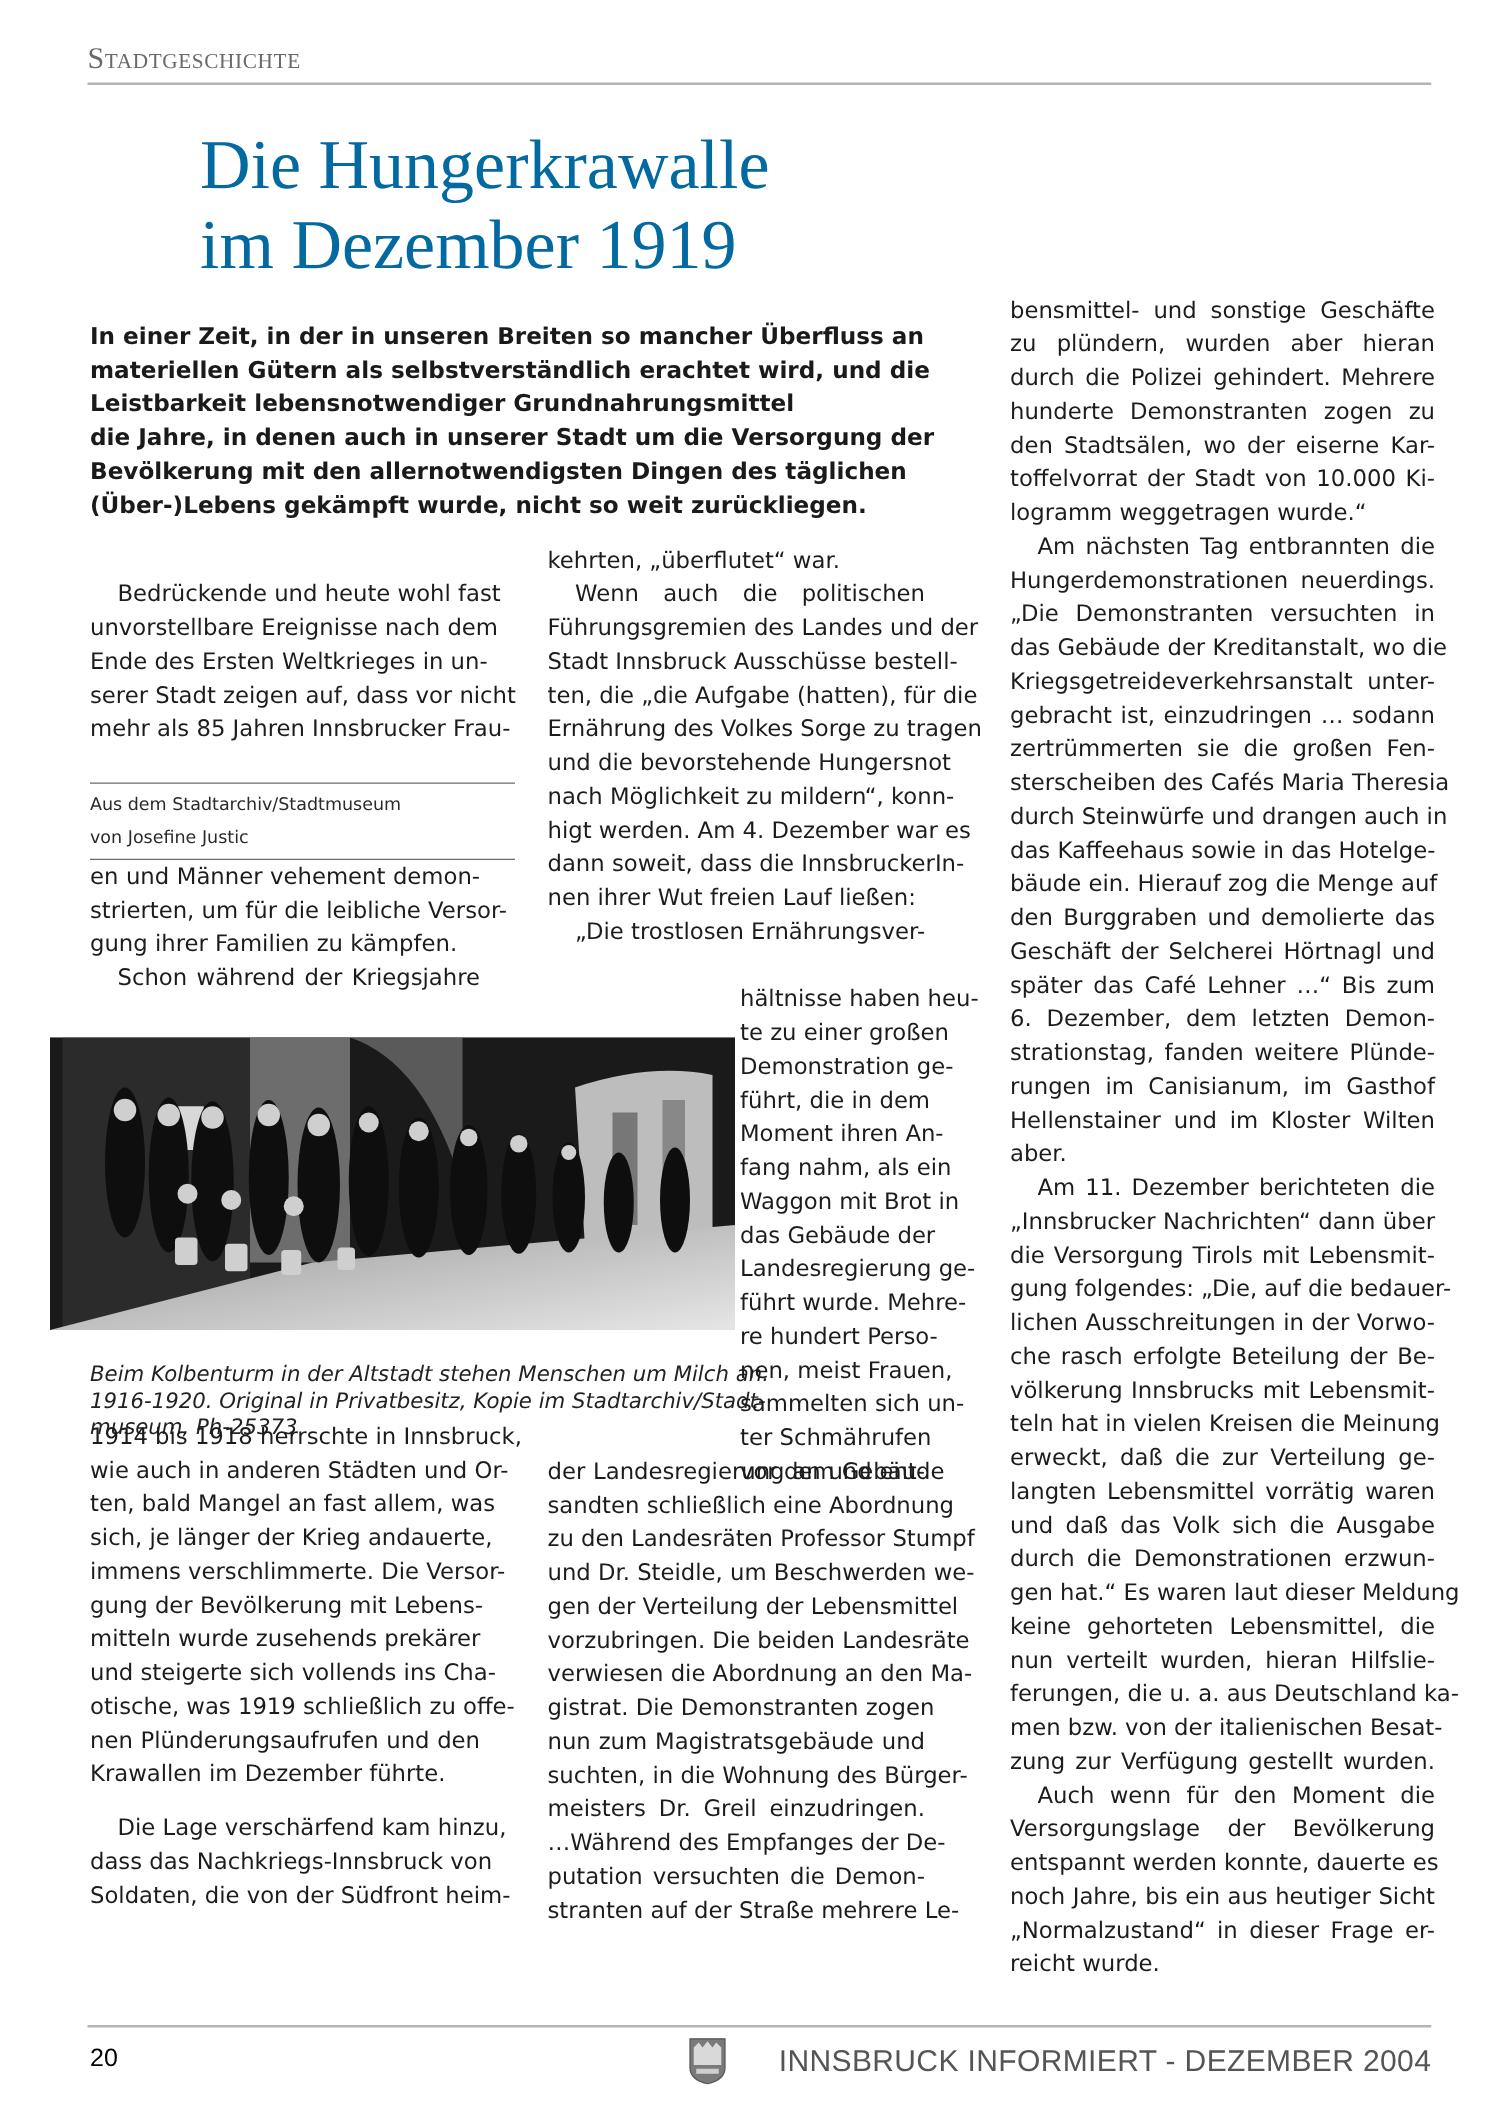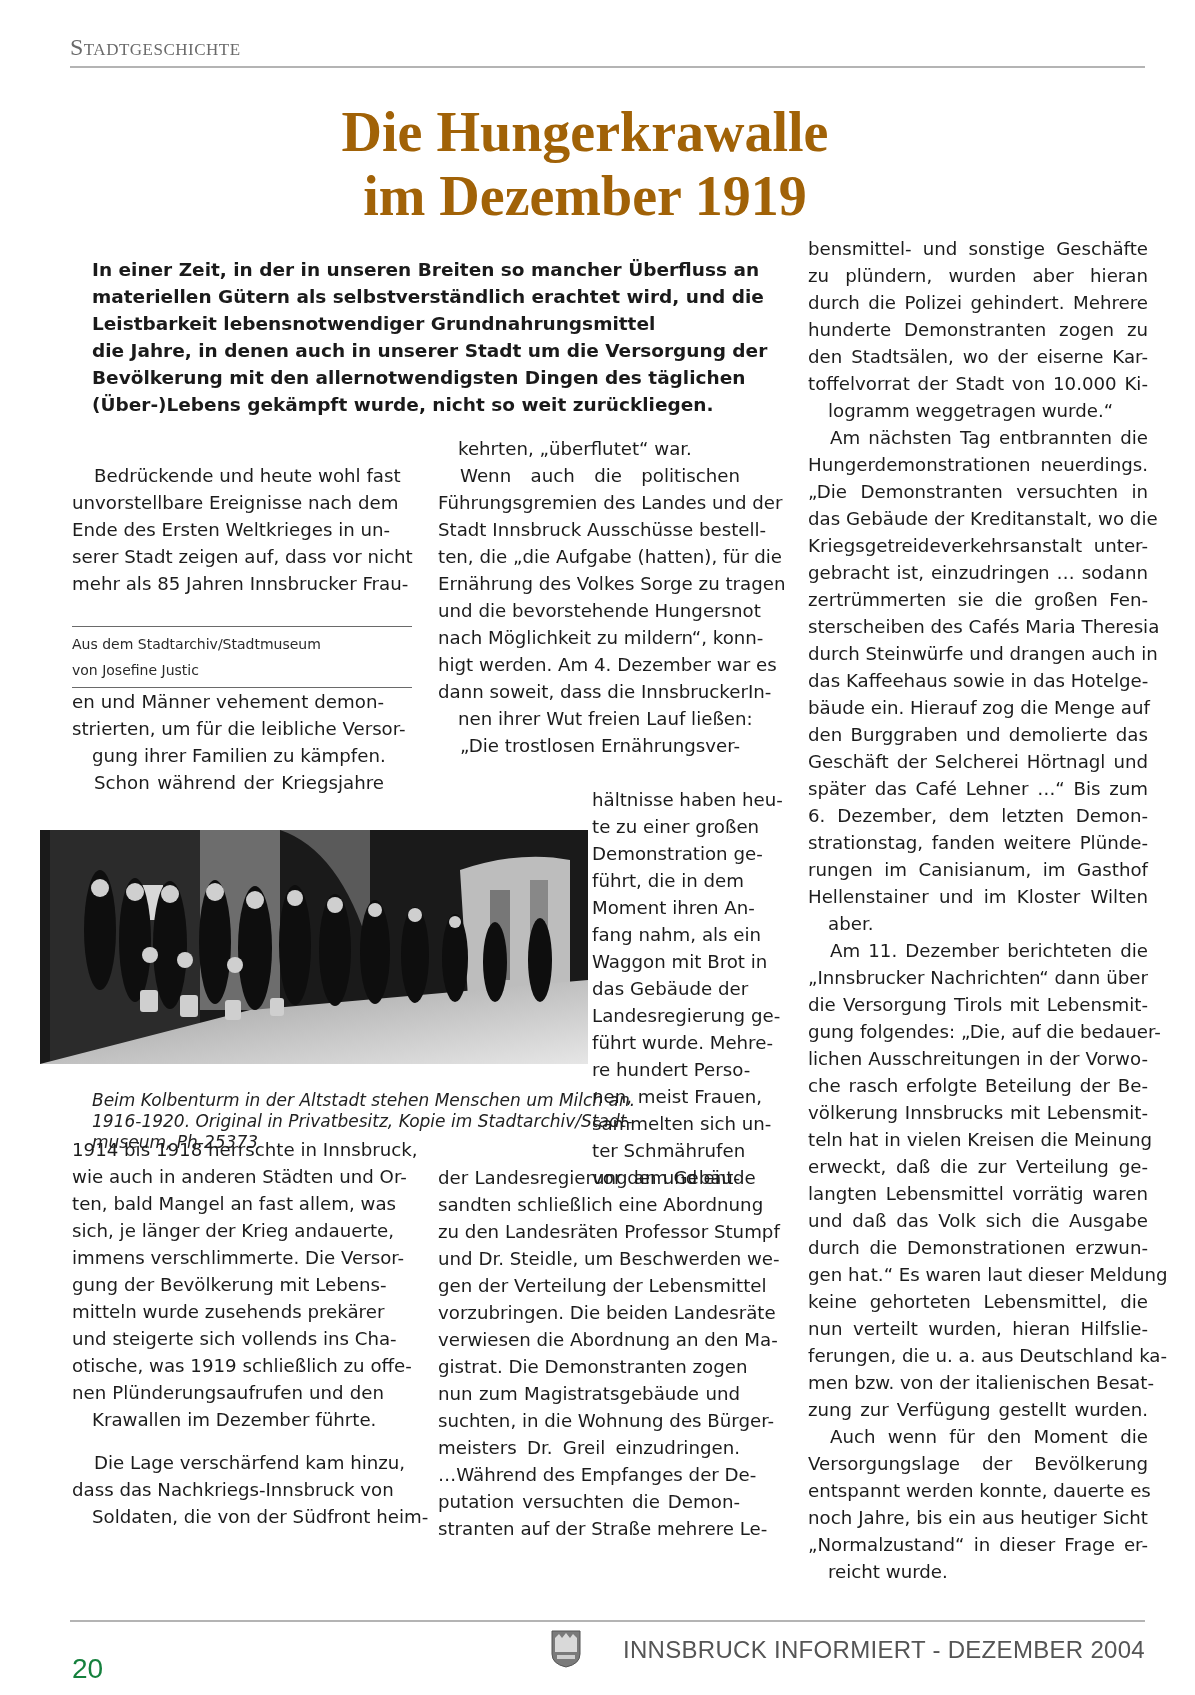--- a/index.html
+++ b/index.html
@@ -3,41 +3,41 @@
 <meta charset="utf-8">
 <style>
   html, body { margin: 0; padding: 0; background: #ffffff; }
   body { width: 1195px; height: 1695px; position: relative; overflow: hidden; color: #1c1c1c;
          font-family: "DejaVu Sans", sans-serif; }
   .section-label { position: absolute; left: 70px; top: 34px; font-family: "Liberation Serif", serif;
          font-size: 24px; letter-spacing: 0.5px; color: #6a6a6a; font-variant: small-caps; }
   .rule { position: absolute; left: 70px; height: 2px; background: #b4b4b4; }
   .rule.top { top: 66px; width: 1075px; }
   .rule.bottom { top: 1620px; width: 1075px; }
-  .title { position: absolute; left: 160px; top: 100px; width: 850px; text-align: center;
-         font-family: "Liberation Serif", serif; font-weight: bold; font-size: 56px; line-height: 64px;
-         color: #a16207; margin: 0; }
+  .title { position: absolute; left: 160px; top: 100px; width: 850px; 
+         font-family: "Liberation Serif", serif; font-weight: normal; font-size: 56px; line-height: 64px;
+         color: #0369a1; margin: 0; }
   .lead { position: absolute; left: 72px; top: 256px; width: 665px; text-align: center;
          font-family: "DejaVu Sans", sans-serif; font-weight: bold; font-size: 18.5px; line-height: 27px;
          color: #1a1a1a; margin: 0; }
   .col { position: absolute; font-size: 18.2px; line-height: 27px; color: #1c1c1c; text-align: justify; }
   .line { display: block; white-space: nowrap; text-align-last: justify; }
-  .line.last { text-align-last: left; margin-left: 20px; }
+  .line.last { text-align-last: left; }
   .col1 { left: 72px; width: 312px; }
   .col2 { left: 438px; width: 302px; }
   .col3 { left: 808px; width: 340px; }
   .byline { position: absolute; left: 72px; top: 626px; width: 340px; border-top: 1.5px solid #6a6a6a;
          border-bottom: 1.5px solid #6a6a6a; text-align: left; font-size: 14px; line-height: 26px;
          padding: 4px 0 4px; color: #2a2a2a; }
   .photo { position: absolute; left: 40px; top: 830px; width: 548px; height: 234px; overflow: hidden;
          background: #151515; }
   .caption { position: absolute; left: 72px; top: 1090px; width: 520px; font-style: italic;
          font-size: 17px; line-height: 21px; color: #222; }
   .footer-page { position: absolute; left: 72px; top: 1636px; font-family: "Liberation Sans", sans-serif;
-         font-size: 28px; color: #15803d; margin-top: 17px; }
+         font-size: 20px; color: #000000; }
   .footer-pub { position: absolute; right: 50px; top: 1636px; font-family: "Liberation Sans", sans-serif;
          font-size: 24px; color: #555; letter-spacing: 0.3px; }
   .crest { position: absolute; left: 551px; top: 1630px; width: 30px; height: 38px; }
 </style>
 </head>
 <body>
 
 <div class="section-label">Stadtgeschichte</div>
 <div class="rule top"></div>
 

